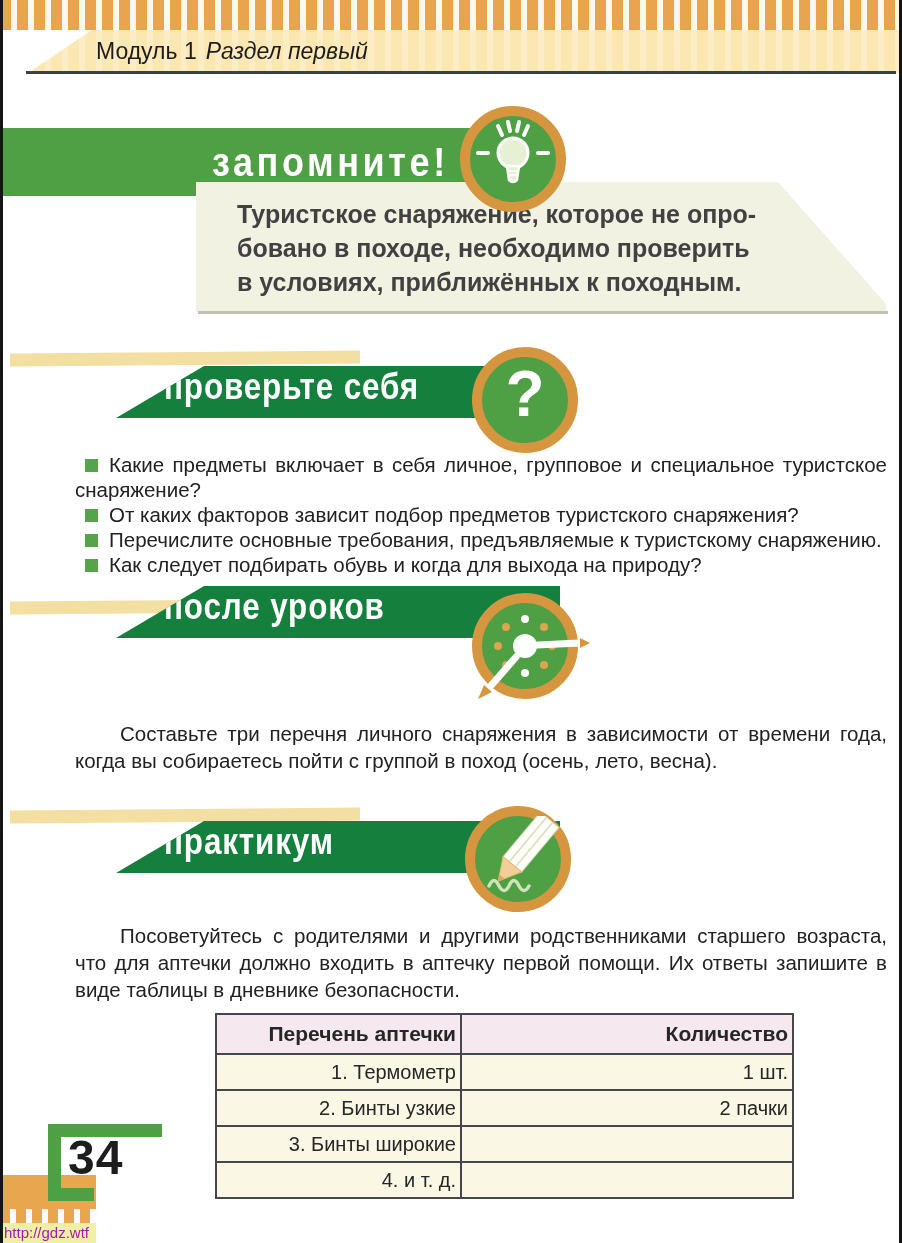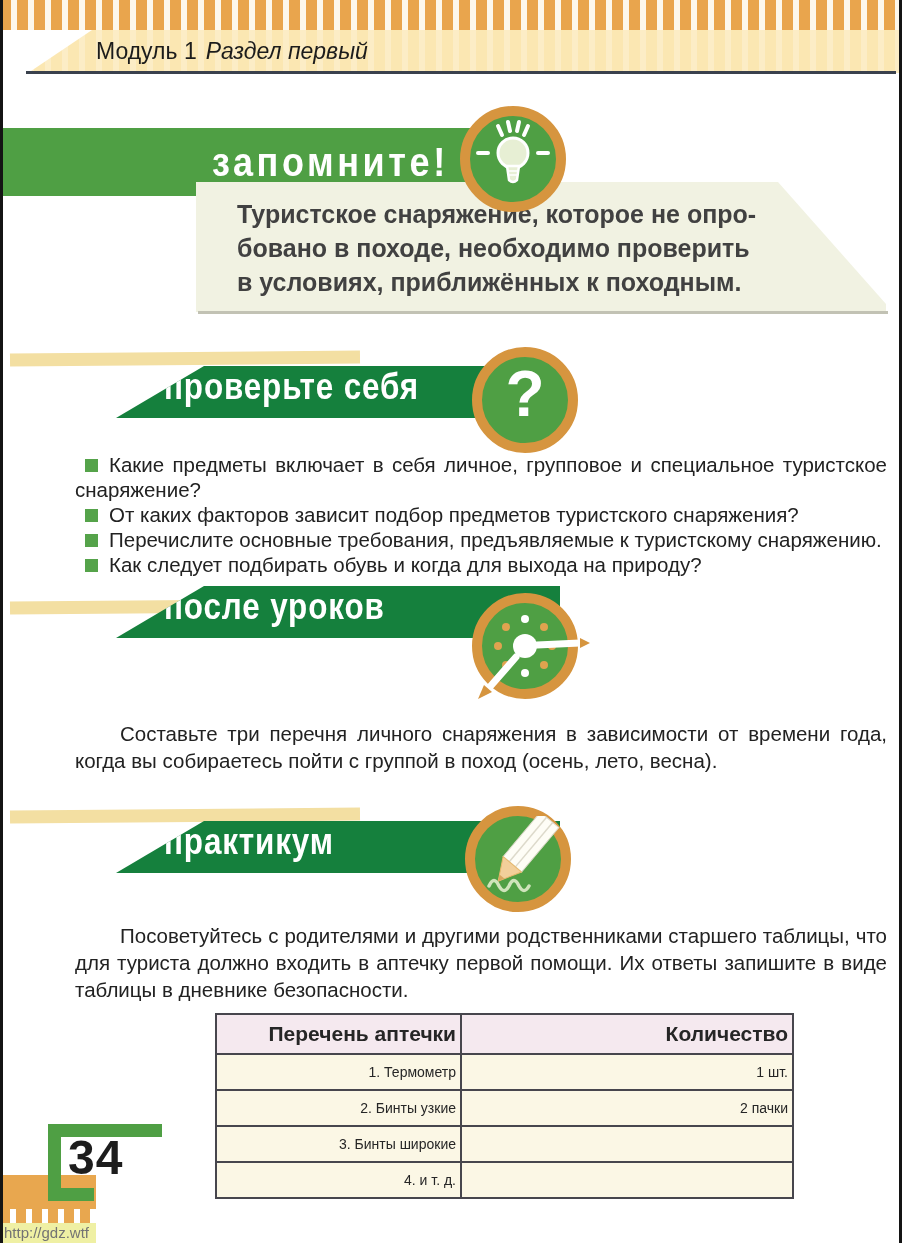--- a/index.html
+++ b/index.html
@@ -52,34 +52,34 @@
   .bullet { display:inline-block; width:13px; height:13px; background:#55a34a; margin:0 11px 0 10px; }
   .para { position:absolute; left:75px; width:812px; font-size:20.5px; line-height:27px;
     color:#222222; text-align:justify; text-indent:45px; }
   .para-after { top:720px; }
   .para-prac  { top:922px; }
 
   
   .aptable { position:absolute; left:215px; top:1013px; border-collapse:collapse; }
   .aptable th, .aptable td { border:2px solid #47464d; text-align:right; padding:4px 4px 4px 12px; color:#262626; }
   .aptable th { background:#f5e9ef; font-size:21px; font-weight:bold; height:30px; }
-  .aptable td { background:#fbf7e5; font-size:14px; height:26px; font-weight:normal; }
+  .aptable td { background:#fbf7e5; font-size:20px; height:26px; font-weight:normal; }
   .col1 { width:227px; } .col2 { width:314px; }
 
   
   .orange-block { position:absolute; left:0; top:1175px; width:96px; height:34px; background:#e8a74f; }
   .orange-teeth { position:absolute; left:0; top:1209px; width:96px; height:18px;
     background:repeating-linear-gradient(90deg,#e8a74f 0 10px,#ffffff 10px 16px); }
   .brk { position:absolute; background:#4f9f44; z-index:4; }
   .brk-top  { left:48px; top:1124px; width:114px; height:13px; }
   .brk-vert { left:48px; top:1124px; width:13px;  height:77px; }
   .brk-bot  { left:48px; top:1188px; width:46px;  height:13px; }
   .page-num { position:absolute; left:68px; top:1130px; font-size:48px; font-weight:bold;
     color:#1d1d1d; letter-spacing:1px; z-index:5; }
-  .watermark { position:absolute; left:0; top:1223px; background:#eff0a4; color:#737373;
+  .watermark { position:absolute; left:0; top:1223px; background:#eff0a4; color:#a21caf;
     font-size:15px; padding:1px 7px 2px 4px; z-index:6; }
 </style>
 </head>
 <body>
 
 <div class="page">
 
   <div class="top-stripes"></div>
   <div class="header-band"></div>
   <div class="header-rule"></div>
@@ -165,21 +165,21 @@
         <rect x="32" y="-8" width="24" height="58" fill="#fefdf6" stroke="#dddacb" stroke-width="1"></rect>
         <line x1="40" y1="-8" x2="40" y2="50" stroke="#dddacb" stroke-width="1.5"></line>
         <line x1="48" y1="-8" x2="48" y2="50" stroke="#dddacb" stroke-width="1.5"></line>
         <polygon points="32,50 56,50 44,72" fill="#f2cf9a" stroke="#e8b96d" stroke-width="1"></polygon>
         <polygon points="41,66 47,66 44,72" fill="#d9a75f"></polygon>
       </g>
       <path d="M14 70 q5 -11 10 0 q5 9 10 0 q5 -11 10 0 q5 9 10 0" fill="none" stroke="#cfe4bb" stroke-width="3.5" stroke-linecap="round"></path>
     </svg>
   </div>
 
-  <div class="para para-prac">Посоветуйтесь с родителями и другими родственниками старшего таблицы, что для туриста должно входить в аптечку первой помощи. Их ответы запишите в виде таблицы в дневнике безопасности.</div>
+  <div class="para para-prac">Посоветуйтесь с родителями и другими родственниками старшего возраста, что для аптечки должно входить в аптечку первой помощи. Их ответы запишите в виде таблицы в дневнике безопасности.</div>
 
   <table class="aptable">
     <thead>
       <tr>
         <th class="col1">Перечень аптечки</th>
         <th class="col2">Количество</th>
       </tr>
     </thead>
     <tbody>
       <tr>

